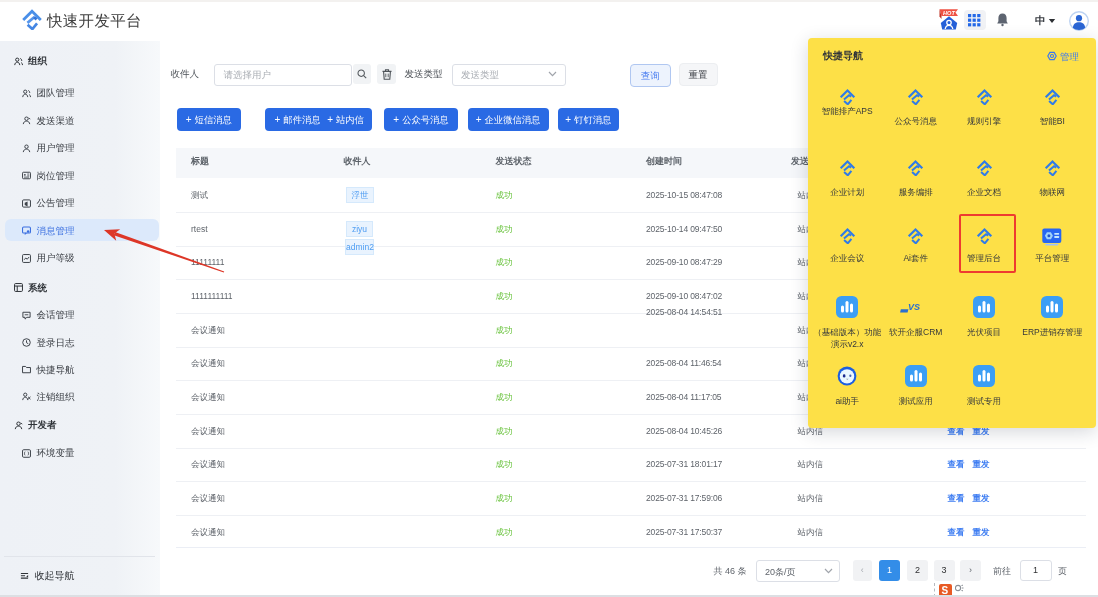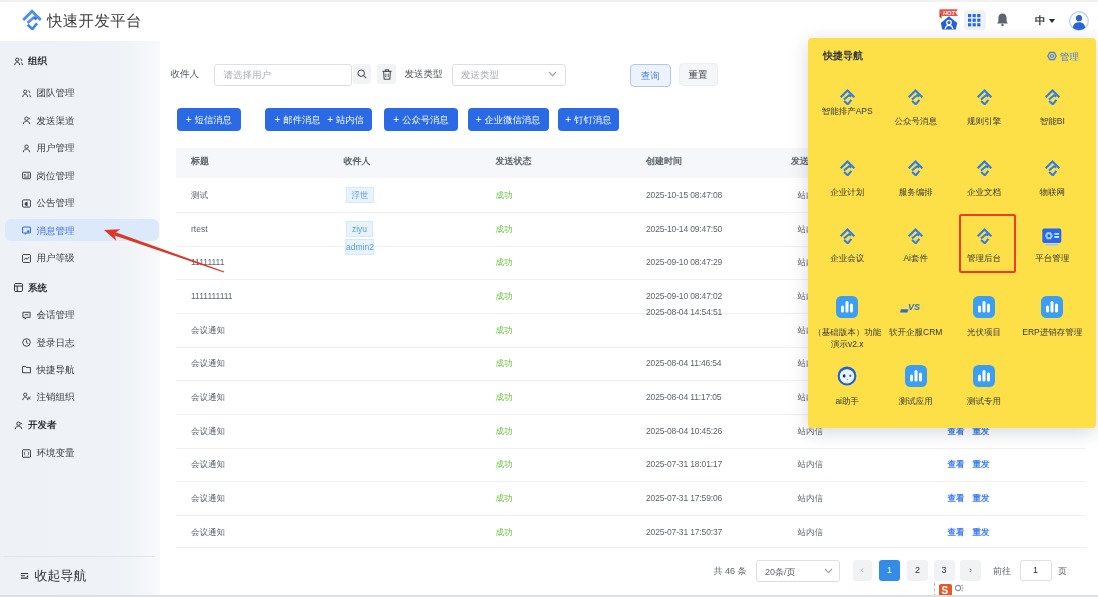--- a/index.html
+++ b/index.html
@@ -396,21 +396,21 @@
   </svg>
 <div class="txt sec" style="left:28px;top:419px;font-size:9.5px;line-height:12px;z-index:3">开发者</div>
 <svg class="abs" style="left:22px;top:448.5px;color:#3e434a;z-index:3" width="9" height="9">
     <use href="#i-env"></use>
   </svg>
 <div class="txt" style="left:36.5px;top:447px;font-size:9.5px;line-height:12px;color:#35393f;z-index:3">环境变量</div>
 <div class="abs" style="left:4px;top:556px;width:151px;height:1px;background:#e1e4ea;z-index:3"></div>
 <svg class="abs" style="left:20px;top:571.5px;color:#2e3237;z-index:3" width="9" height="9">
     <use href="#i-coll"></use>
   </svg>
-<div class="txt" style="left:34.5px;top:570px;font-size:13px;line-height:12px;color:#2e3237;z-index:3">收起导航</div>
+<div class="txt" style="left:34.5px;top:570px;font-size:10px;line-height:12px;color:#2e3237;z-index:3">收起导航</div>
 
 <svg class="abs" style="left:21px;top:8px;z-index:6" width="22" height="22" viewBox="0 0 24 24">
   <path d="M12 1.3 L22.7 12 L20.5 14.2 L12 5.7 L3.5 14.2 L1.3 12 Z" fill="#4a8fe8"></path>
   <path d="M7.0 16.2 L15.0 9.6" stroke="#5696ec" stroke-width="2.9" fill="none"></path>
   <path d="M14.2 10.0 L17.0 12.4" stroke="#3575d8" stroke-width="2.9" fill="none"></path>
   <path d="M7.2 18.4 L12.4 23.0 L17.5 16.8" stroke="#4486e4" stroke-width="2.9" fill="none"></path>
 </svg>
 
 <svg class="abs" style="left:938px;top:7px;z-index:6" width="22" height="24" viewBox="0 0 22 24">
   <path d="M11 9.2 L19.2 16 L17.8 22.4 L4.2 22.4 L2.8 16 Z" fill="#2560d8"></path>

